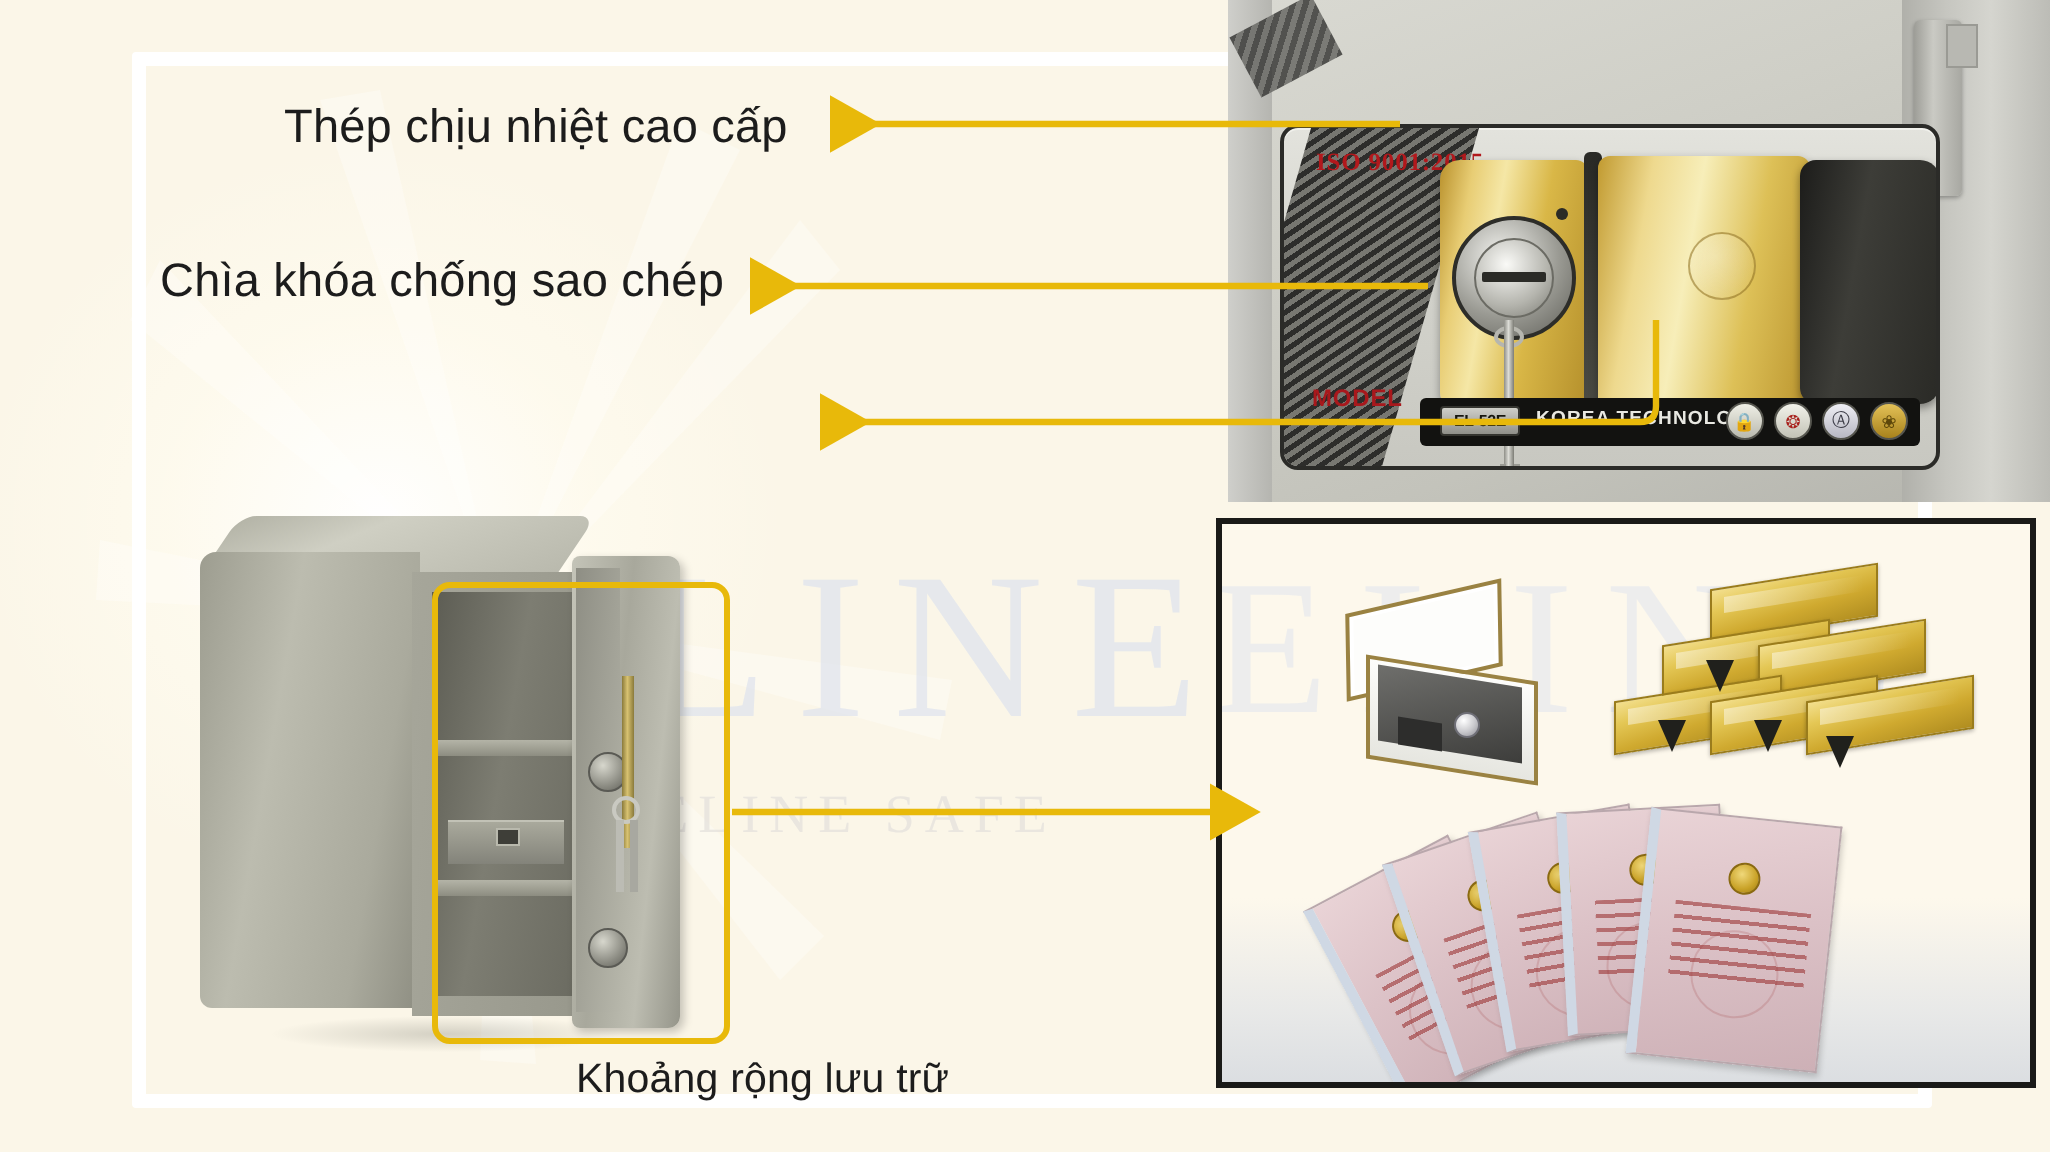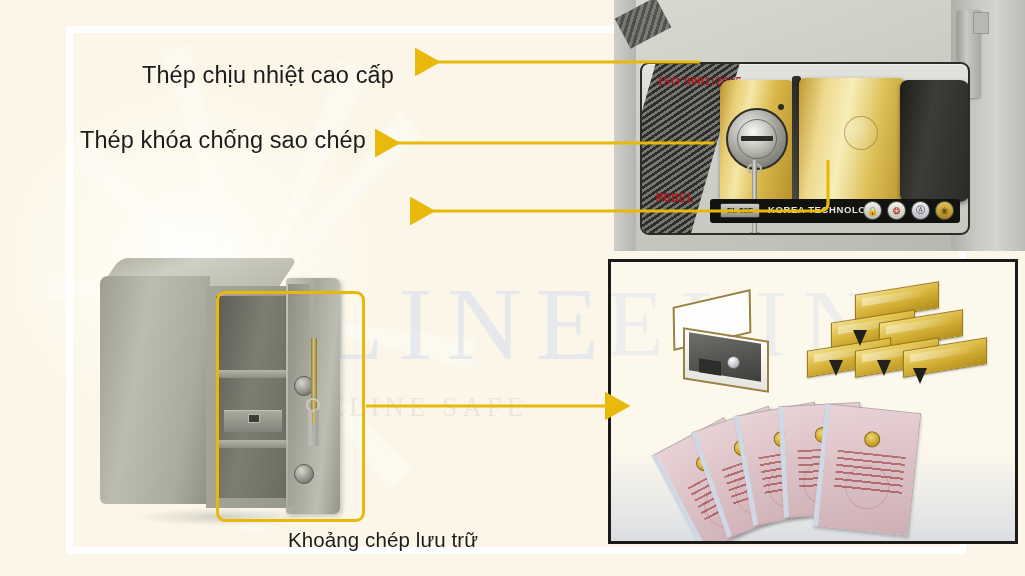--- a/index.html
+++ b/index.html
@@ -70,21 +70,21 @@
   }
 
   
   .label {
     position: absolute;
     font-size: 23.5px;
     color: #1c1c1c;
     white-space: nowrap;
     letter-spacing: .1px;
   }
-  #label-steel   { left: 142px; top: 62px;  }
+  #label-steel   { left: 142px; top: 50px;  }
   #label-key     { left: 80px;  top: 127px; }
   #label-elock   { left: 160px; top: 194px; }
   #label-storage { left: 288px; top: 528px; font-size: 20.5px; }
 
   
   .connectors { position: absolute; left: 0; top: 0; width: 1025px; height: 576px;
                 pointer-events: none; }
 
   
   .photo-lock {
@@ -122,21 +122,21 @@
     background: repeating-linear-gradient(140deg,#2d2d2b 0 3px,#777771 3px 6px);
     transform: skewX(-16deg);
   }
   .lk-iso {
     position:absolute; left:16px; top:10px;
     font-family:"Liberation Serif",serif; font-weight:bold;
     font-size:12.5px; color:#b2181c; letter-spacing:.4px;
   }
   .lk-model {
     position:absolute; left:14px; top:128px;
-    font-family:Liberation Mono, monospace; font-weight:bold;
+    font-family:Liberation Sans, sans-serif; font-weight:bold;
     font-size:12px; color:#a8181c; letter-spacing:.4px;
   }
   .lk-strip {
     position:absolute; left:68px; bottom:10px; right:8px; height:24px;
     background:#121210; border-radius:3px;
   }
   .lk-badge {
     position:absolute; left:10px; top:4px; width:40px; height:15px;
     background:linear-gradient(180deg,#cfcfc9,#8f8f89);
     border:1px solid #34342f; border-radius:2px;
@@ -528,16 +528,16 @@
     <path d="M 700,62 L 415,62" stroke="#e8b90a" stroke-width="3.2" fill="none" marker-end="url(#arrL)"></path>
 
     <path d="M 714,143 L 375,143" stroke="#e8b90a" stroke-width="3.2" fill="none" marker-end="url(#arrL)"></path>
 
     <path d="M 828,160 L 828,203 Q 828,211 820,211 L 410,211" stroke="#e8b90a" stroke-width="3.2" fill="none" marker-end="url(#arrL)"></path>
 
     <path d="M 366,406 L 608,406" stroke="#e8b90a" stroke-width="3.2" fill="none" marker-end="url(#arrR)"></path>
   </svg>
 
   <div class="label" id="label-steel">Thép chịu nhiệt cao cấp</div>
-  <div class="label" id="label-key">Thép khóa chống sao chép</div>
-  <div class="label" id="label-storage">Khoảng chép lưu trữ</div>
+  <div class="label" id="label-key">Chìa khóa chống sao chép</div>
+  <div class="label" id="label-storage">Khoảng rộng lưu trữ</div>
 
 </div>
 
 </body></html>

